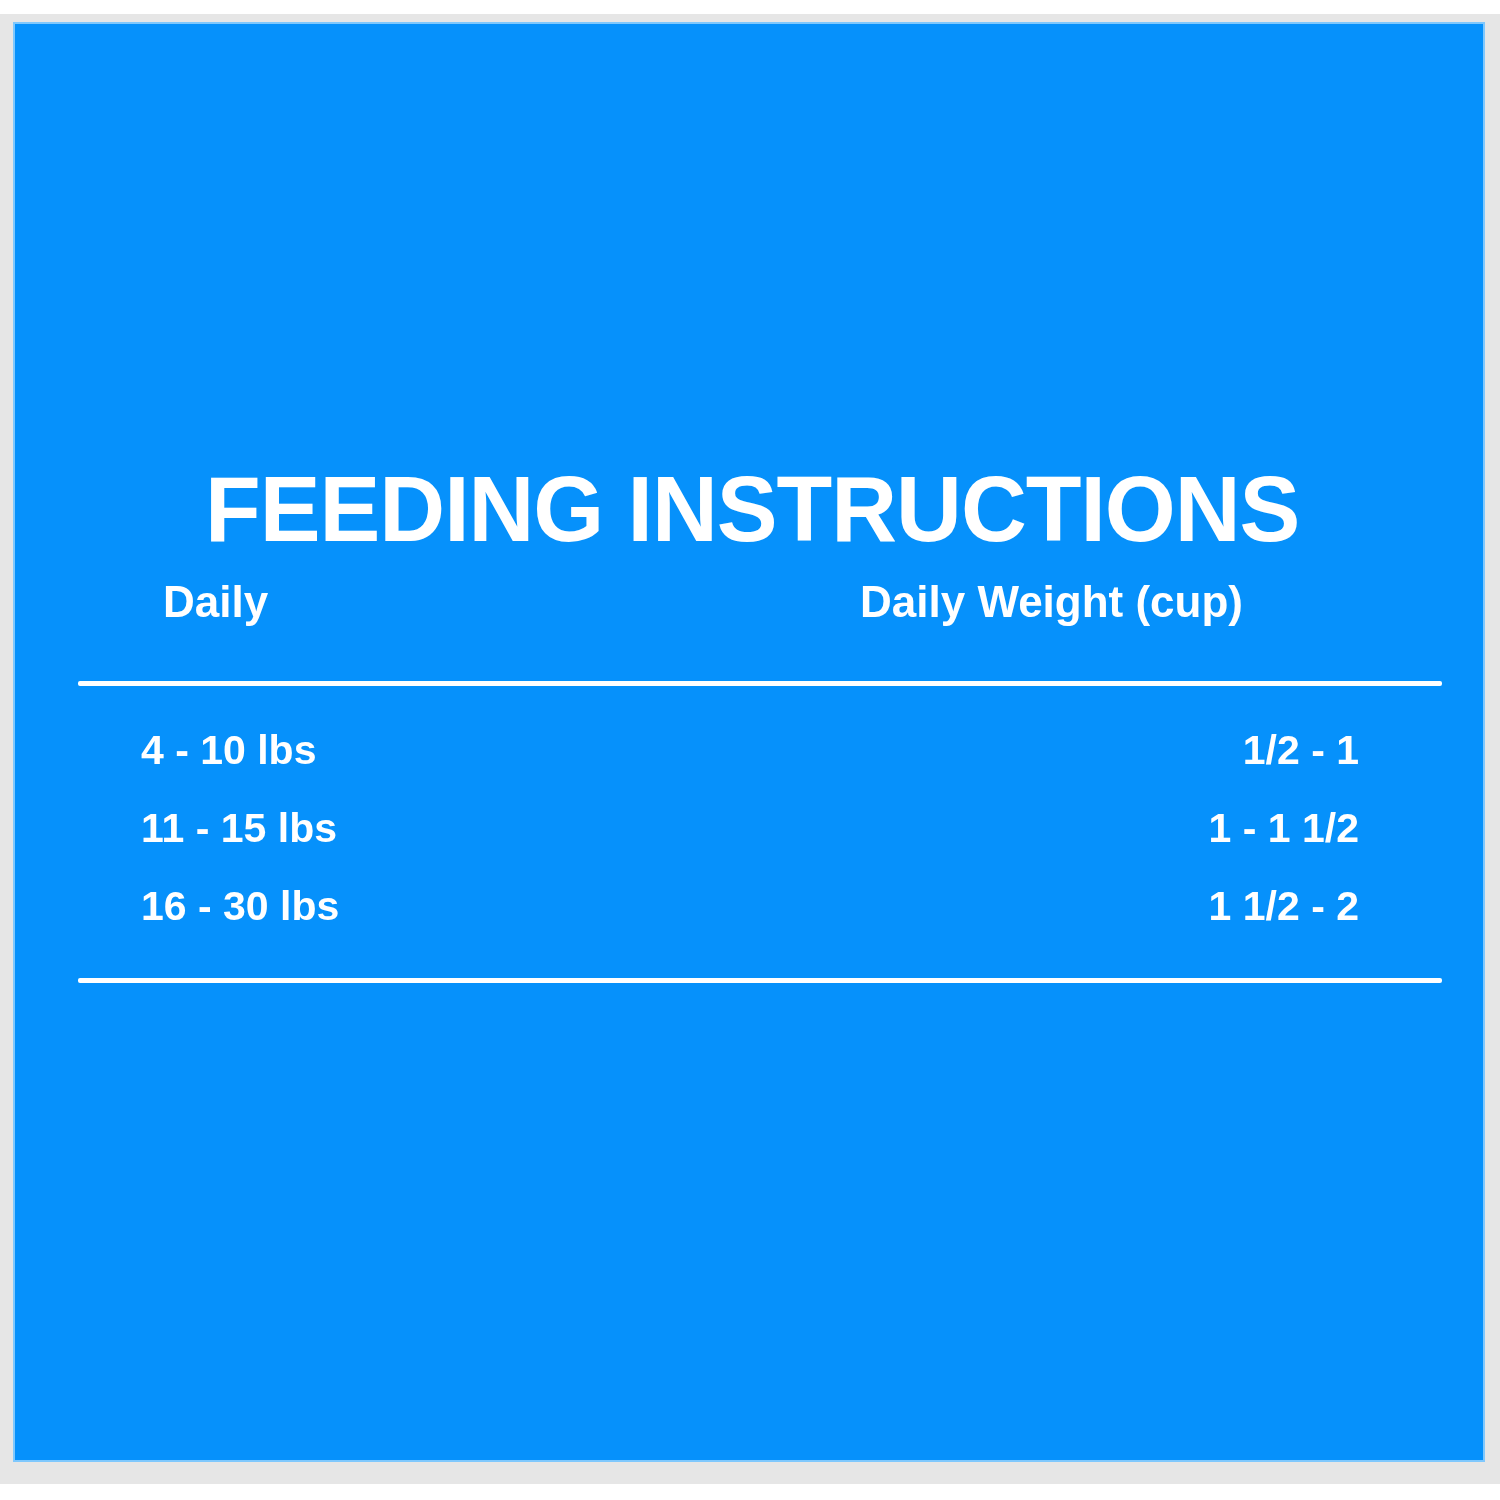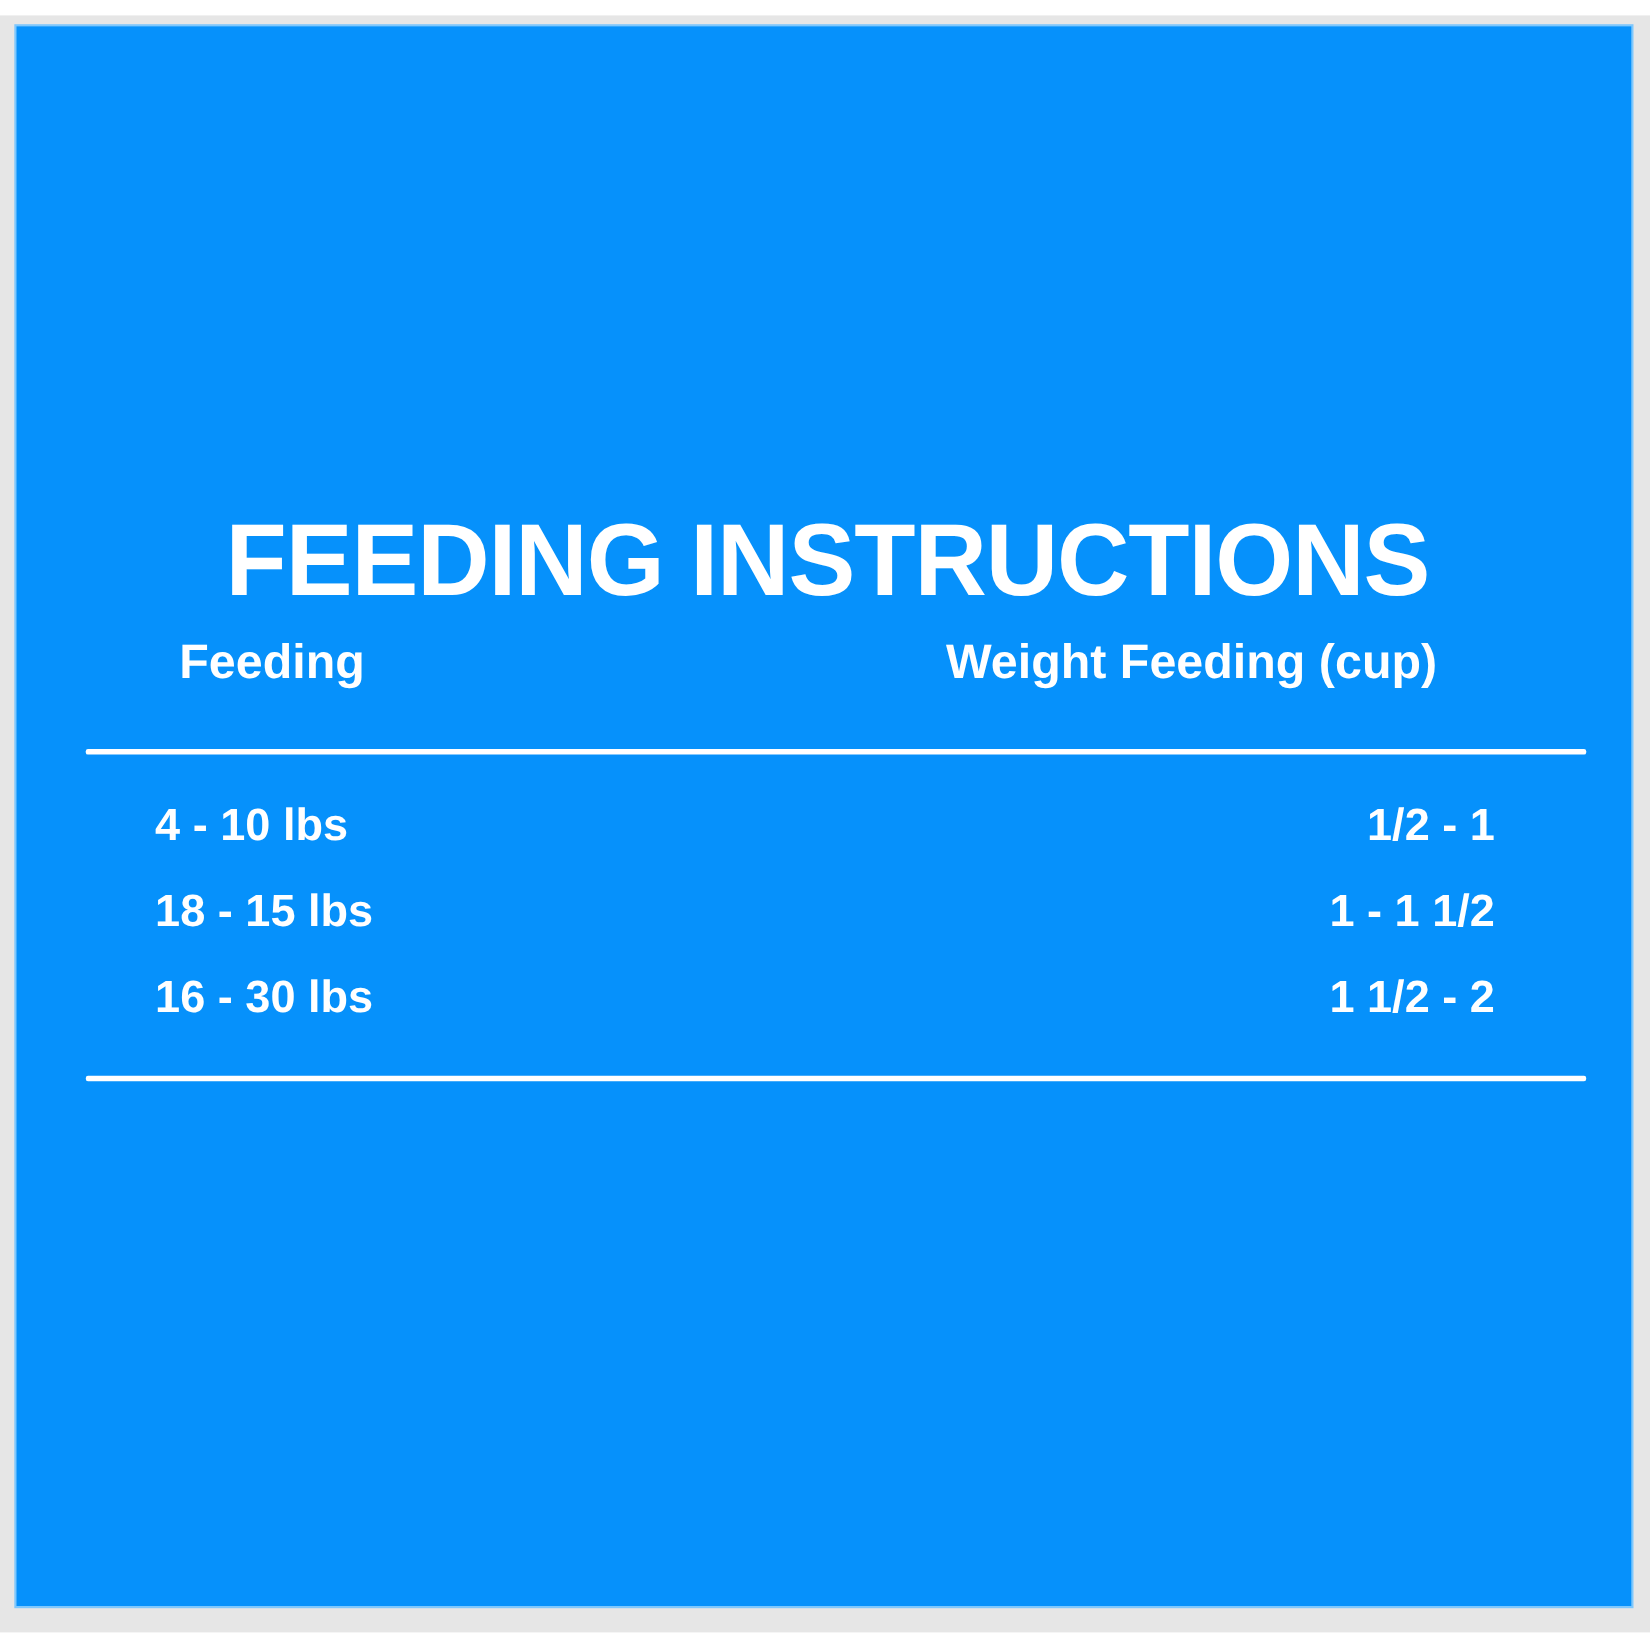--- a/index.html
+++ b/index.html
@@ -125,35 +125,35 @@
 
   <div id="mat"></div>
 
   <div id="panel">
 
     <div id="title">FEEDING INSTRUCTIONS</div>
 
     <div id="table">
 
       <div class="thead">
-        <div class="th th-weight">Feeding</div>
-        <div class="th th-daily">Weight Feeding (cup)</div>
+        <div class="th th-weight">Daily</div>
+        <div class="th th-daily">Daily Weight (cup)</div>
       </div>
 
       <div class="rule" id="rule-top"></div>
 
       <div id="rows">
 
         <div class="row">
           <div class="cell cell-weight">4 - 10 lbs</div>
           <div class="cell cell-amount">1/2 - 1</div>
         </div>
 
         <div class="row">
-          <div class="cell cell-weight">18 - 15 lbs</div>
+          <div class="cell cell-weight">11 - 15 lbs</div>
           <div class="cell cell-amount">1 - 1 1/2</div>
         </div>
 
         <div class="row">
           <div class="cell cell-weight">16 - 30 lbs</div>
           <div class="cell cell-amount">1 1/2 - 2</div>
         </div>
 
       </div>
 

